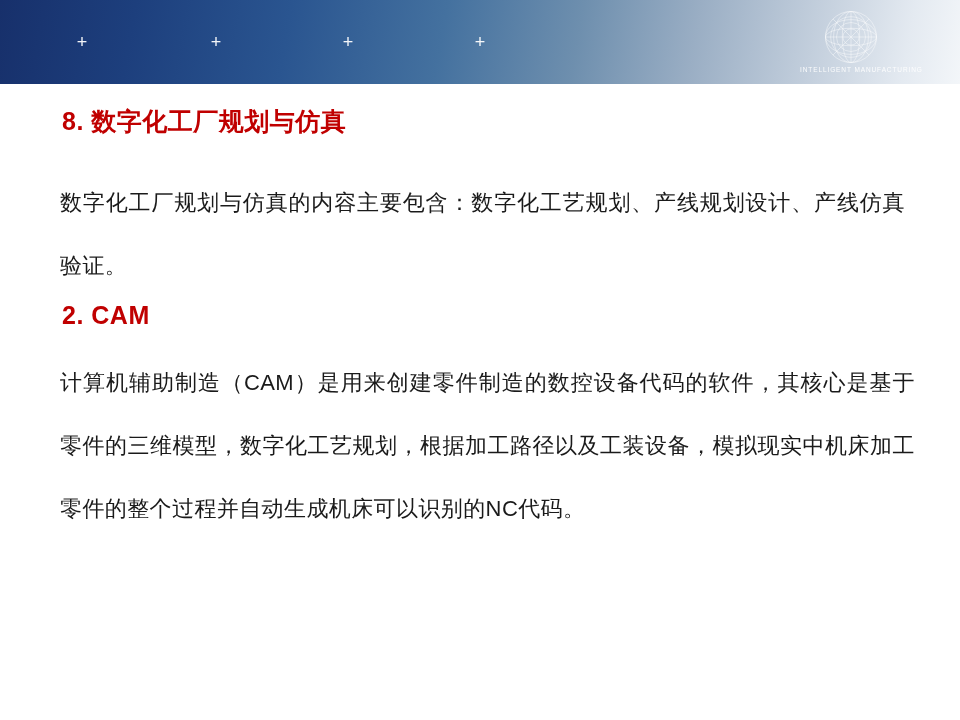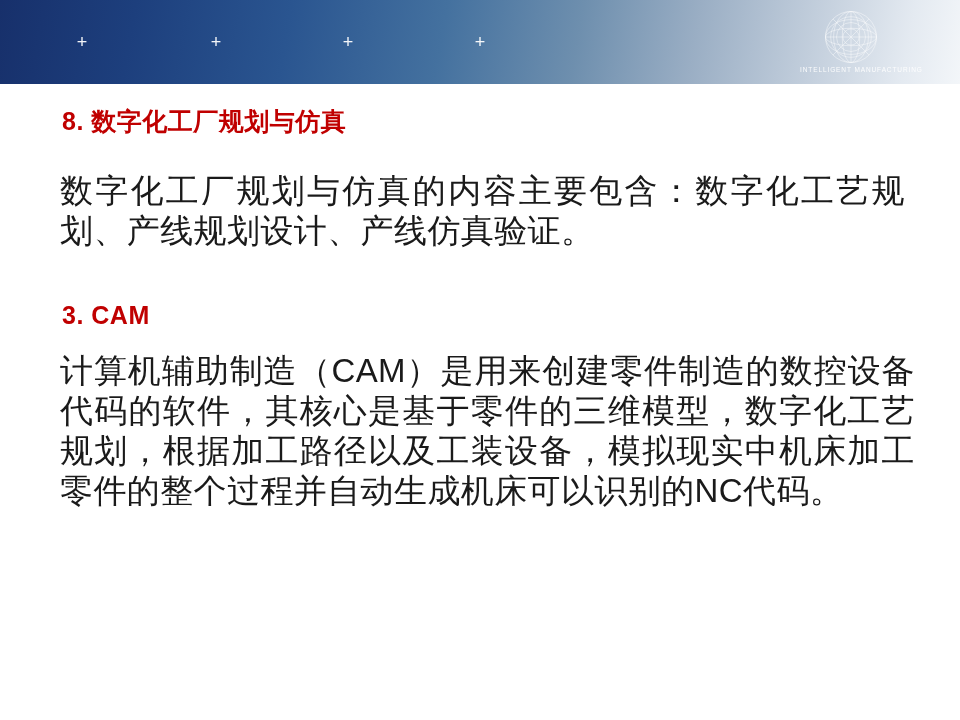--- a/index.html
+++ b/index.html
@@ -105,22 +105,22 @@
     white-space: nowrap;
   }
   .heading.h8 { top: 21px; }
   .heading.h9 { top: 217px; }
 
   .para {
     position: absolute;
     left: 60px;
     width: 860px;
     color: #1a1a1a;
-    font-size: 33px;
-    line-height: 40px;
+    font-size: 22px;
+    line-height: 63px;
     text-align: justify;
     letter-spacing: 0.4px;
   }
   .para.p-a { top: 87px; width: 845px; }
   .para.p-b { top: 267px; width: 855px; }
 </style>
 </head>
 <body>
 
 <div class="slide">
@@ -150,17 +150,17 @@
       </svg>
       <div class="logo-caption">INTELLIGENT MANUFACTURING</div>
     </div>
   </div>
 
   <div class="content">
 
     <div class="heading h8">8. 数字化工厂规划与仿真</div>
     <div class="para p-a">数字化工厂规划与仿真的内容主要包含：数字化工艺规划、产线规划设计、产线仿真验证。</div>
 
-    <div class="heading h9">3. CAM</div>
+    <div class="heading h9">2. CAM</div>
     <div class="para p-b">计算机辅助制造（CAM）是用来创建零件制造的数控设备代码的软件，其核心是基于零件的三维模型，数字化工艺规划，根据加工路径以及工装设备，模拟现实中机床加工零件的整个过程并自动生成机床可以识别的NC代码。</div>
 
   </div>
 </div>
 
 </body></html>

